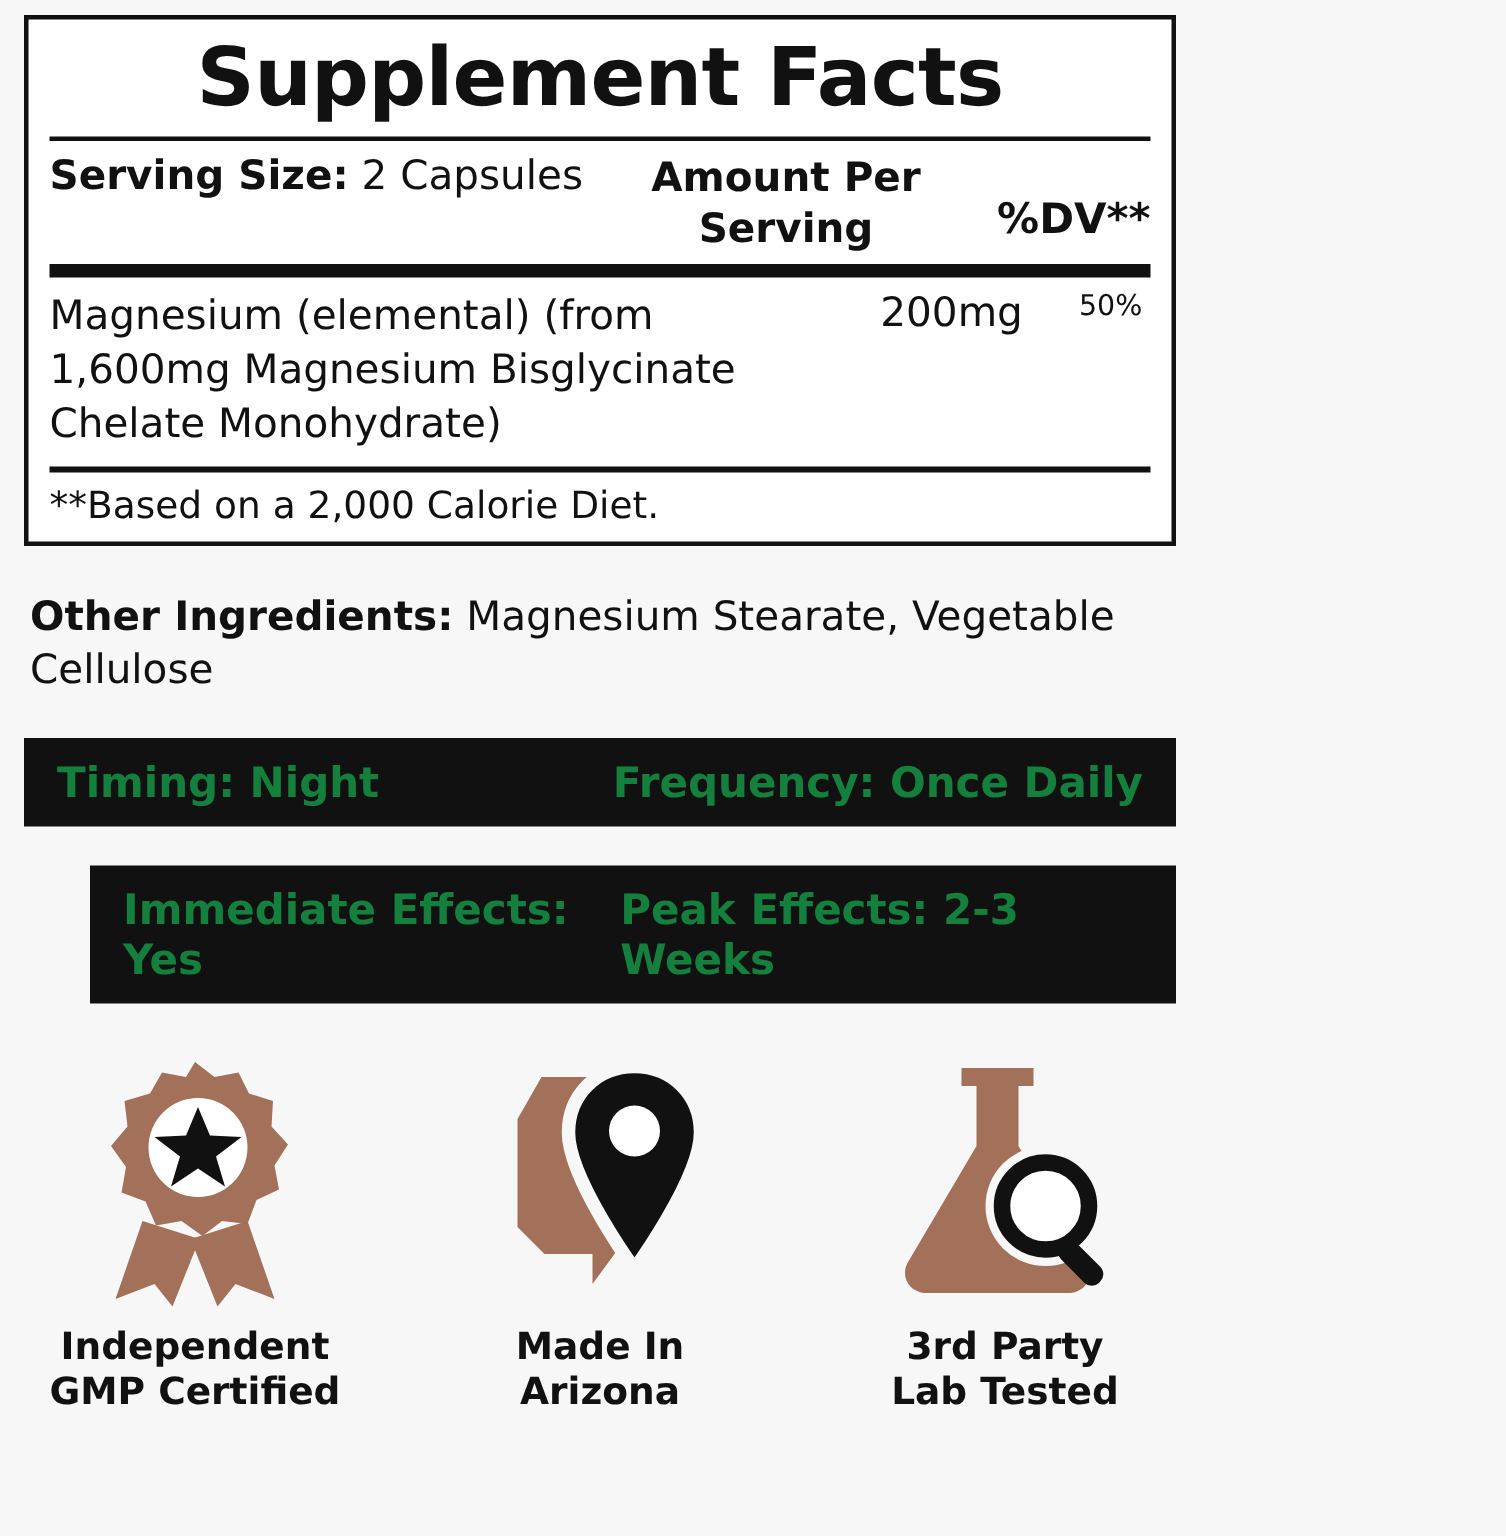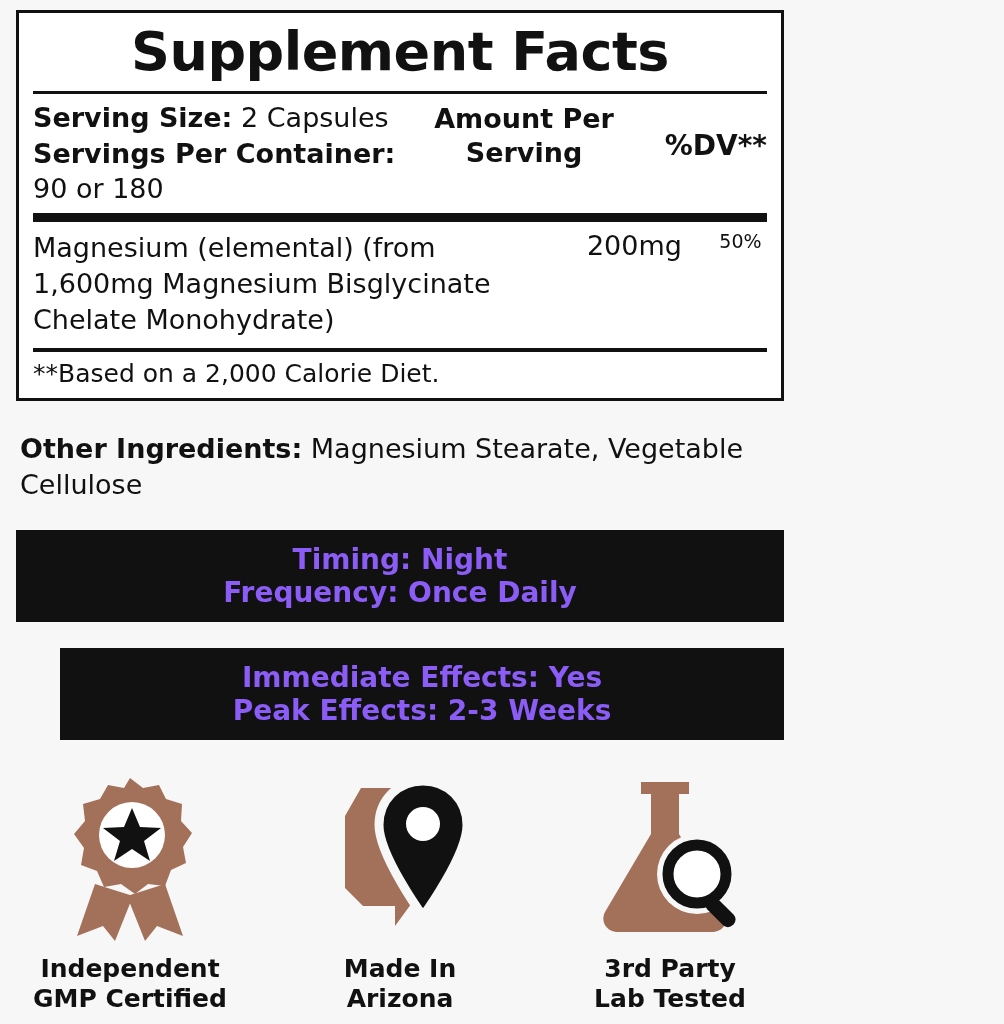--- a/index.html
+++ b/index.html
@@ -125,29 +125,28 @@
     margin: 30px 4px 0 4px;
     line-height: 1.3;
   }
   .other-ing .lbl {
     font-weight: 700;
   }
 
   
   .bar {
     background: #111111;
-    color: #8b5cf6;
+    color: #15803d;
     display: flex;
     justify-content: space-between;
     align-items: center;
     font-size: 28px;
     font-weight: 700;
     padding: 13px 22px;
     box-sizing: border-box;
-    flex-direction: column;
   }
   .bar-1 { margin-top: 28px; }
   .bar-2 { margin-top: 26px; margin-left: 44px; }
 
   
   .badges {
     display: flex;
     justify-content: space-around;
     align-items: flex-start;
     margin-top: 34px;
@@ -180,24 +179,20 @@
 
     <div class="facts-title">Supplement Facts</div>
 
     <div class="rule-thin"></div>
 
     <div class="serving-block">
       <div class="serving-left">
         <div>
           <span class="lbl">Serving Size:</span>
           <span>2 Capsules</span>
-        </div>
-        <div>
-          <span class="lbl">Servings Per Container:</span>
-          <span>90 or 180</span>
         </div>
       </div>
       <div class="serving-right">
         <div class="amount-per">Amount Per
 Serving</div>
         <div class="dv-head">%DV**</div>
       </div>
     </div>
 
     <div class="rule-thick"></div>

